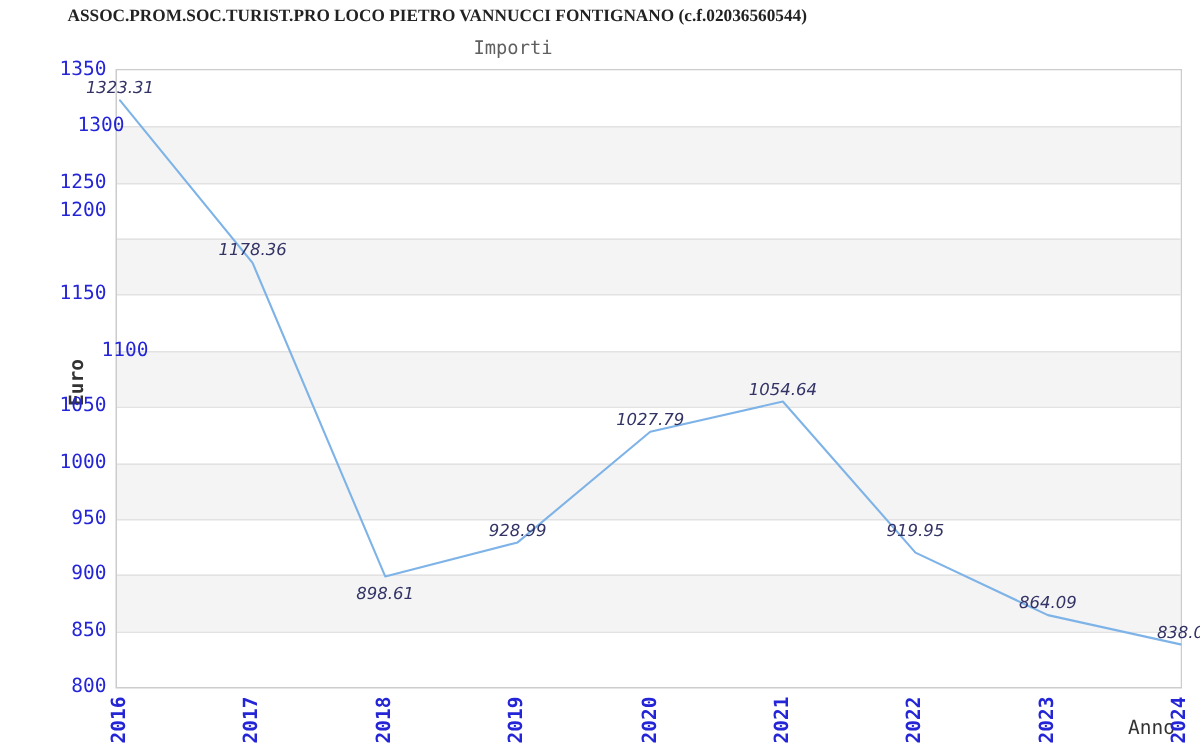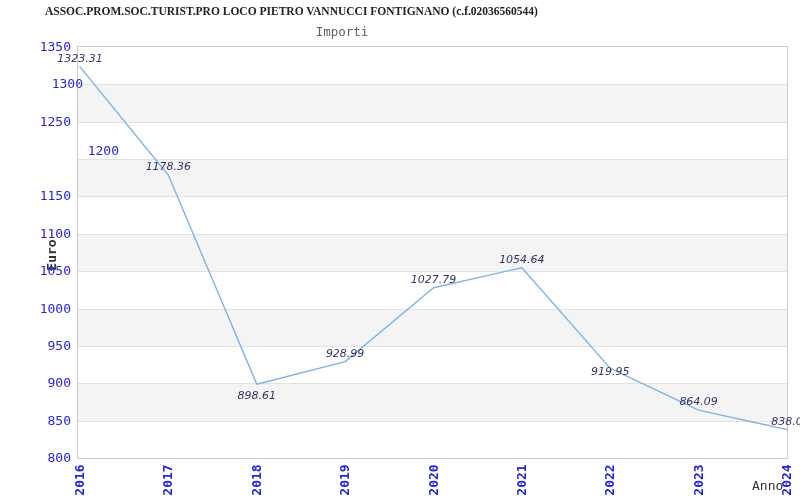--- a/index.html
+++ b/index.html
@@ -51,37 +51,37 @@
       <polyline fill="none" stroke-width="1.4" stroke-linejoin="round" stroke-linecap="round" points="2.0,19.9 90.4,128.3 178.8,337.3 267.1,314.6 355.5,240.8 443.9,220.7 532.3,321.4 620.6,363.1 709.0,382.6" stroke="#7eb3e8"></polyline>
     </svg>
   </div>
   <div class="xlab">Anno</div>
 <div class="ytick" style="top: 450px;">800</div>
     <div class="ytick" style="top: 412.636px;">850</div>
     <div class="ytick" style="top: 375.273px; text-align: right;">900</div>
     <div class="ytick" style="top: 337.909px;">950</div>
     <div class="ytick" style="top: 300.545px;">1000</div>
     <div class="ytick" style="top: 263.182px;">1050</div>
-    <div class="ytick" style="top: 225.818px;">1100</div>
+    <div class="ytick" style="top: 225.818px; margin-left: 28px;">1100</div>
     <div class="ytick" style="top: 188.455px;">1150</div>
-    <div class="ytick" style="top: 143px; padding-left: 48px;">1200</div>
+    <div class="ytick" style="top: 133px;">1200</div>
     <div class="ytick" style="top: 113.727px;">1250</div>
     <div class="ytick" style="top: 76.3636px; padding-left: 12px;">1300</div>
     <div class="ytick" style="top: 39px;">1350</div>
     <div class="xtick" style="left: 80px; top: 480px;">2016</div>
     <div class="xtick" style="left: 168.375px; top: 480px;">2017</div>
     <div class="xtick" style="left: 256.75px; top: 480px;">2018</div>
     <div class="xtick" style="left: 345.125px; top: 480px;">2019</div>
     <div class="xtick" style="left: 433.5px; top: 480px;">2020</div>
     <div class="xtick" style="left: 521.875px; top: 480px;">2021</div>
     <div class="xtick" style="left: 610.25px; top: 480px;">2022</div>
     <div class="xtick" style="left: 698.625px; top: 480px;">2023</div>
     <div class="xtick" style="left: 787px; top: 480px;">2024</div>
     <div class="ptlabel" style="left: 80px; top: 51.9447px;">1323.31</div>
     <div class="ptlabel" style="left: 168.375px; top: 160.262px;">1178.36</div>
     <div class="ptlabel" style="left: 256.75px; top: 389px;">898.61</div>
     <div class="ptlabel" style="left: 345.125px; top: 346.609px;">928.99</div>
     <div class="ptlabel" style="left: 433.5px; top: 272.779px;">1027.79</div>
     <div class="ptlabel" style="left: 521.875px; top: 252.714px;">1054.64</div>
-    <div class="ptlabel" style="left: 610.25px; top: 365px;">919.95</div>
+    <div class="ptlabel" style="left: 610.25px; top: 347px;">919.95</div>
     <div class="ptlabel" style="left: 698.625px; top: 395.107px;">864.09</div>
     <div class="ptlabel" style="left: 787px; top: 414.604px;">838.0</div>
   </div>
 
 </body></html>

